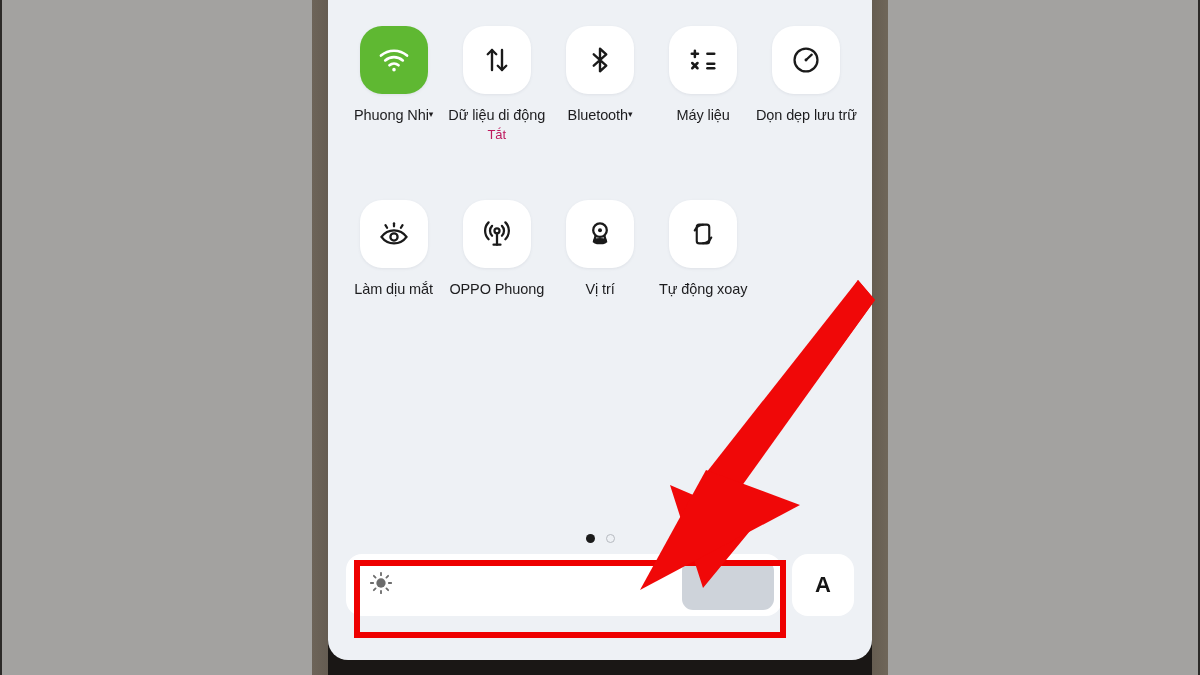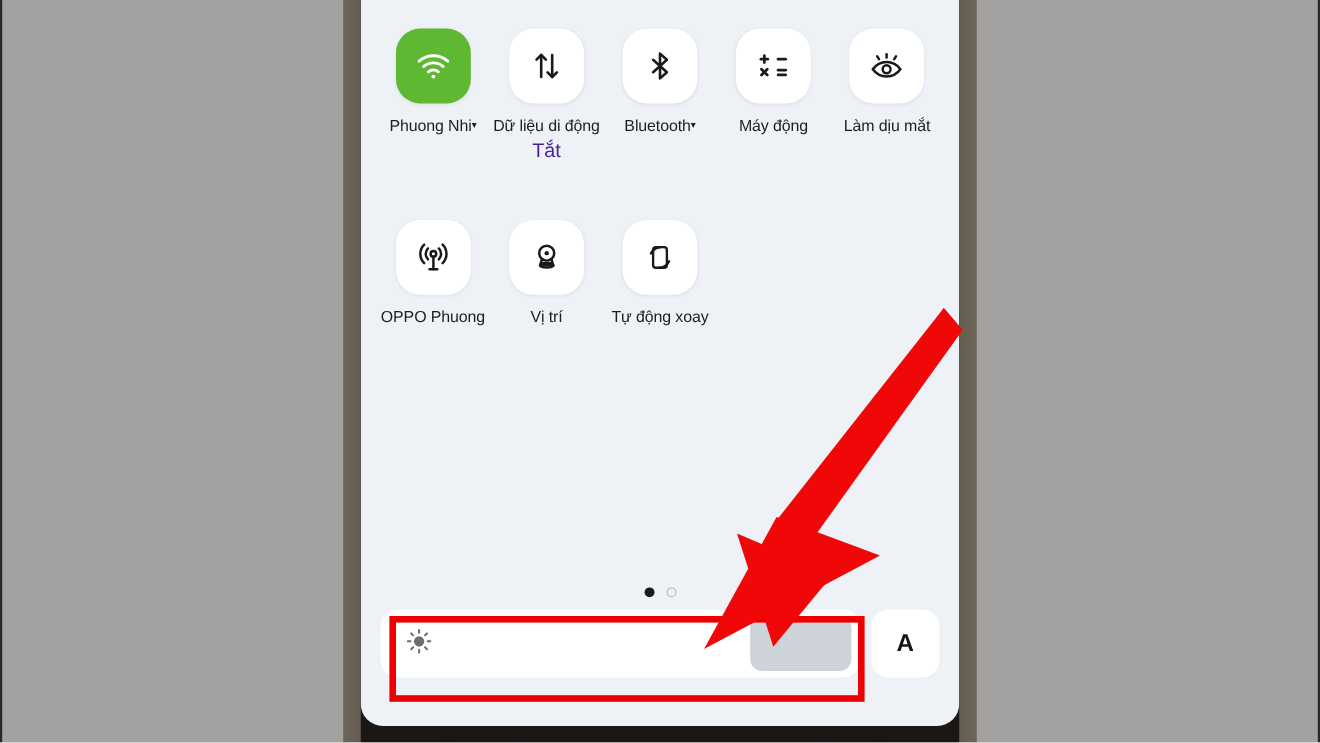--- a/index.html
+++ b/index.html
@@ -98,22 +98,22 @@
     max-width: 130px;
   }
   .tile-caret {
     font-size: 9px;
     vertical-align: middle;
     position: relative;
     top: -1px;
   }
   .tile-sub {
     margin-top: 2px;
-    font-size: 18px;
-    color: #4c1d95;
+    font-size: 13px;
+    color: #be185d;
     text-align: center;
   }
 
   
   .page-dots {
     position: absolute;
     left: 0;
     right: 0;
     top: 548px;
     display: flex;
@@ -257,23 +257,35 @@
                   <path d="M3 7h5"></path>
                     <path d="M5.5 4.5v5"></path>
                   <path d="M15.5 7h5.5"></path>
                   <path d="M3.4 14.4 7.6 18.6"></path>
                     <path d="M7.6 14.4 3.4 18.6"></path>
                   <path d="M15.5 15h5.5"></path>
                     <path d="M15.5 18.5h5.5"></path>
                 </svg>
               </span>
             </div>
-            <div class="tile-label">Máy động</div>
-          </div>
-
+            <div class="tile-label">Máy liệu</div>
+          </div>
+
+          <div class="tile">
+            <div class="tile-icon">
+              <span>
+                <svg width="32" height="32" viewBox="0 0 24 24" fill="none" stroke="#1a1a1a" stroke-width="1.7" stroke-linecap="round">
+                  <circle cx="12" cy="12" r="8.6"></circle>
+                  <path d="M12 12 16.3 8"></path>
+                  <circle cx="12" cy="12" r="1.1" fill="#1a1a1a" stroke="none"></circle>
+                </svg>
+              </span>
+            </div>
+            <div class="tile-label">Dọn dẹp lưu trữ</div>
+          </div>
 
           <div class="tile">
             <div class="tile-icon">
               <span>
                 <svg width="32" height="32" viewBox="0 0 24 24" fill="none" stroke="#1a1a1a" stroke-width="1.7" stroke-linecap="round">
                   <path d="M2.6 14.2c2.3-3.2 5.6-4.9 9.4-4.9s7.1 1.7 9.4 4.9c-2.3 3.2-5.6 4.9-9.4 4.9s-7.1-1.7-9.4-4.9Z"></path>
                   <circle cx="12" cy="14.2" r="2.7"></circle>
                   <path d="M12 6.2V4"></path>
                     <path d="M6.8 7.3 5.6 5.4"></path>
                     <path d="M17.2 7.3 18.4 5.4"></path>

